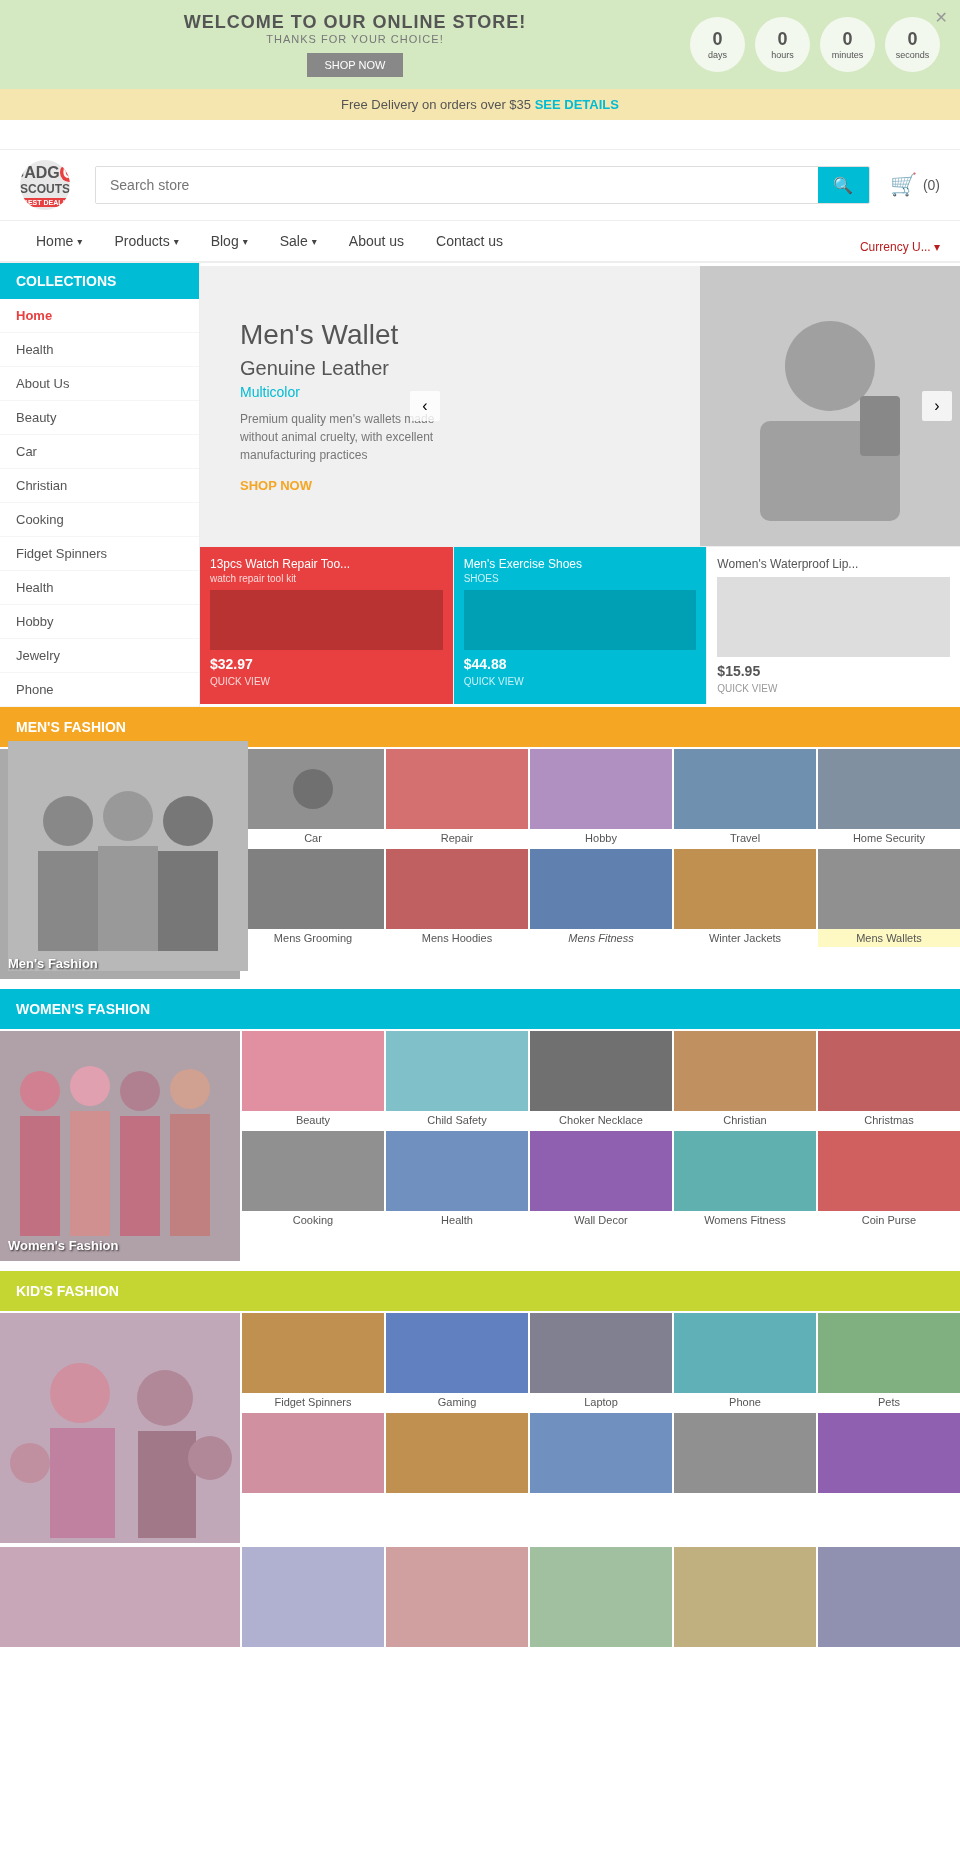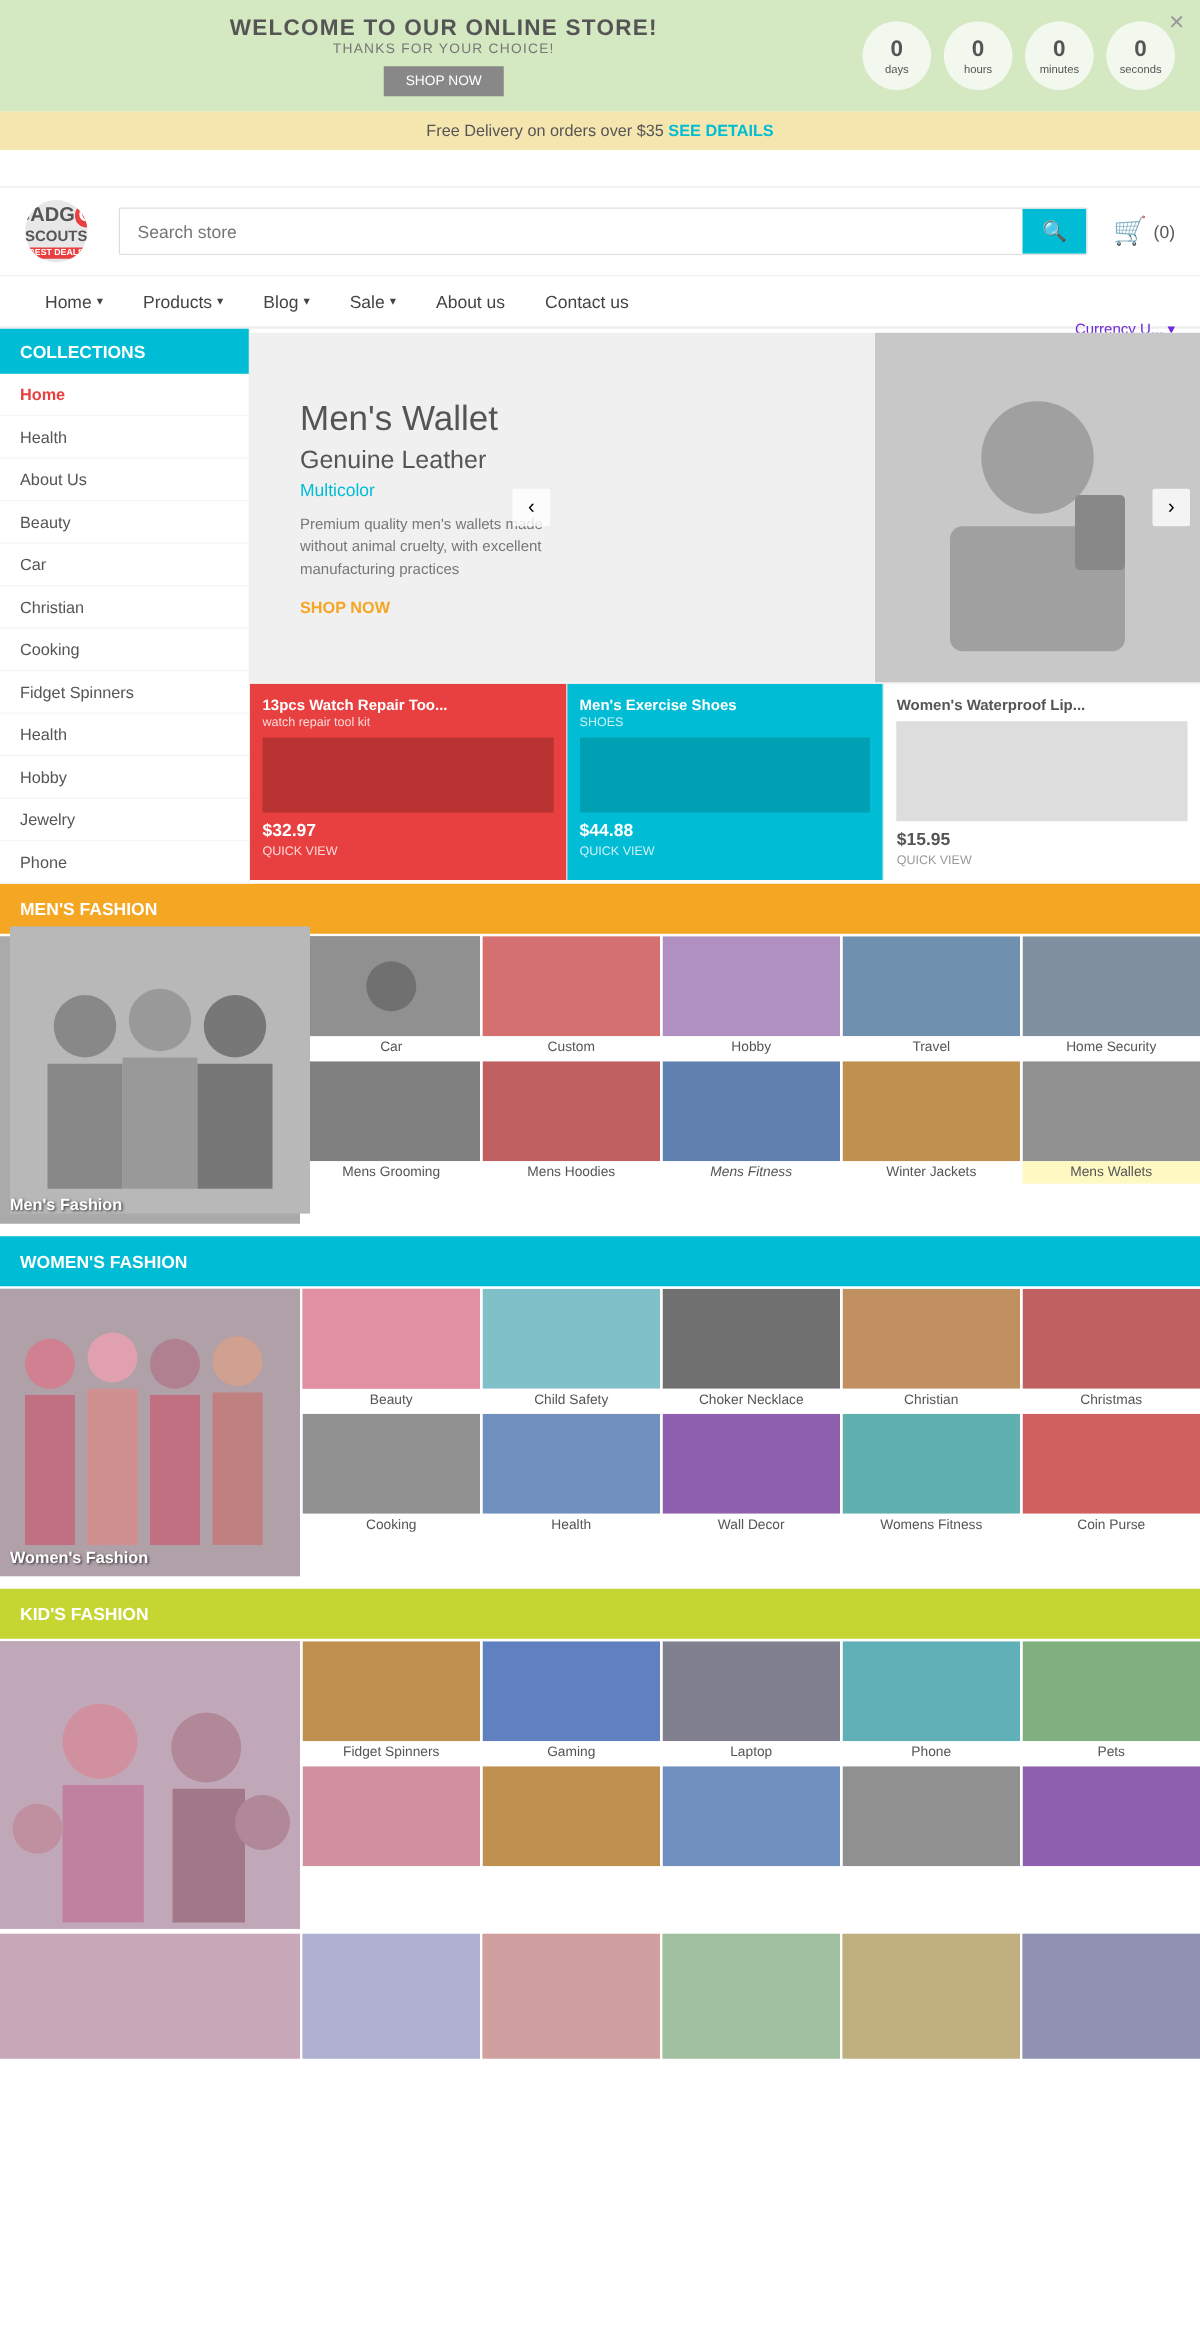--- a/index.html
+++ b/index.html
@@ -56,23 +56,23 @@
     .header {
       display: flex;
       align-items: center;
       padding: 10px 20px;
       justify-content: space-between;
       border-bottom: 1px solid #eee;
     }
     .currency-selector {
       position: absolute;
       right: 20px;
-      top: 136px;
+      top: 120px;
       font-size: 12px;
-      color: #6d28d9;
+      color: #b91c1c;
       cursor: pointer;
     }
     .logo {
       display: flex; align-items: center;
       font-size: 22px; font-weight: bold; color: #444;
     }
     .logo-circle {
       width: 50px; height: 50px; border-radius: 50%;
       background: #e8e8e8;
       display: flex; align-items: center; justify-content: center;
@@ -199,21 +199,21 @@
     }
     .product-card {
       flex: 1;
       border-right: 1px solid #eee;
       padding: 10px;
       position: relative;
       background: #fff;
     }
     .product-card:last-child { border-right: none; }
     .product-card .prod-label {
-      font-size: 12px; font-weight: bold; color: #555;
+      font-size: 12px; font-weight: normal; color: #555;
       margin-bottom: 2px;
     }
     .product-card .prod-sub { font-size: 10px; color: #999; }
     .product-card .prod-price { font-size: 14px; color: #555; margin-top: 6px; font-weight: bold; }
     .product-card .prod-quick { font-size: 10px; color: #999; cursor: pointer; margin-top: 4px; text-transform: uppercase; }
     .prod-card-special { background: #e84040 !important; }
     .prod-card-special .prod-label { color: #fff !important; }
     .prod-card-special .prod-price { color: #fff !important; }
     .prod-card-special .prod-sub { color: rgba(255,255,255,0.8) !important; }
     .section-header {
@@ -399,21 +399,21 @@
               </svg>
           </div>
           <div style="font-size:11px;color:#555;text-align:center;padding:3px;background:#fff;">Car</div>
         </div>
         <div style="flex:1;cursor:pointer;">
           <div style="height:80px;background:#c0704040;">
             <svg width="100%" height="80">
                 <rect width="100%" height="80" fill="#d47070"></rect>
               </svg>
           </div>
-          <div style="font-size:11px;color:#555;text-align:center;padding:3px;background:#fff;">Custom</div>
+          <div style="font-size:11px;color:#555;text-align:center;padding:3px;background:#fff;">Repair</div>
         </div>
         <div style="flex:1;cursor:pointer;">
           <div style="height:80px;">
             <svg width="100%" height="80">
                 <rect width="100%" height="80" fill="#b090c0"></rect>
               </svg>
           </div>
           <div style="font-size:11px;color:#555;text-align:center;padding:3px;background:#fff;">Hobby</div>
         </div>
         <div style="flex:1;cursor:pointer;">

